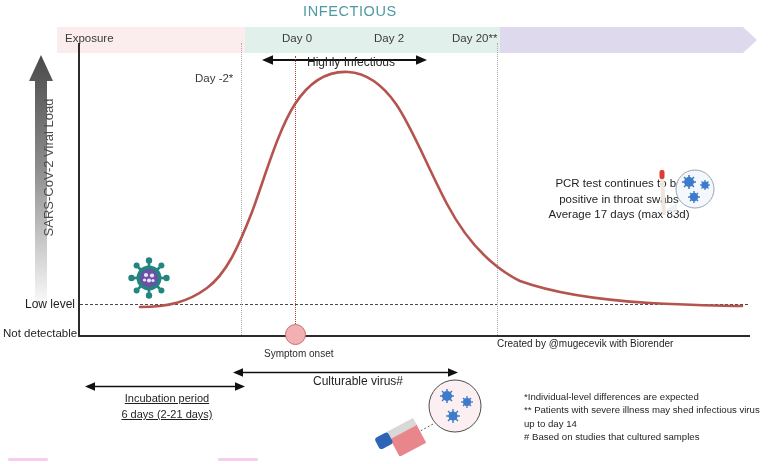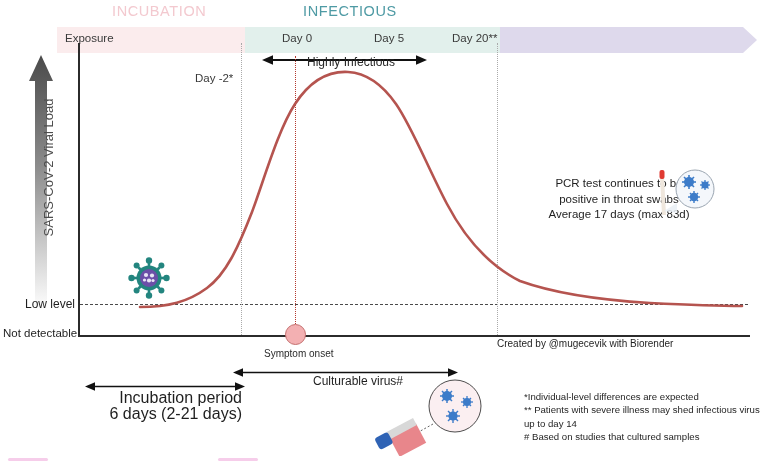--- a/index.html
+++ b/index.html
@@ -123,22 +123,22 @@
   }
   #onset-label {
     left: 264px; top: 348px;
     font-size: 10px; color: #2b2b2b; white-space: nowrap;
   }
 
   
   #inc-arrow { left: 85px; top: 378px; width: 160px; height: 11px; }
   #inc-text {
     left: 92px; top: 390px;
-    width: 150px; text-align: right;
-    font-size: 16px; color: #1f1f1f; line-height: 16px;
+    width: 150px; text-align: center;
+    font-size: 11px; color: #1f1f1f; line-height: 16px; text-decoration: underline;
   }
   #cult-arrow { left: 233px; top: 364px; width: 225px; height: 11px; }
   #cult-text {
     left: 313px; top: 374px;
     font-size: 12px; color: #1f1f1f; white-space: nowrap;
   }
 
   
   #pcr-text {
     left: 524px; top: 176px;
@@ -168,31 +168,30 @@
   
   .stray { position: absolute; height: 3px; background: #f6cdea; border-radius: 2px; }
   #stray-1 { left: 8px;  top: 458px; width: 40px; }
   #stray-2 { left: 218px; top: 458px; width: 40px; }
 </style>
 </head>
 <body>
 
 <div id="root">
 
-  <div class="abs phase-title" id="phase-incubation">INCUBATION</div>
   <div class="abs phase-title" id="phase-infectious">INFECTIOUS</div>
 
   <div class="abs" id="timeline">
     <div class="band" id="band-incubation"></div>
     <div class="band" id="band-infectious"></div>
     <div class="band" id="band-post"></div>
     <div class="day-label" id="day-exposure">Exposure</div>
     <div class="day-label" id="day-m2">Day -2*</div>
     <div class="day-label" id="day-0">Day 0</div>
-    <div class="day-label" id="day-5">Day 5</div>
+    <div class="day-label" id="day-5">Day 2</div>
     <div class="day-label" id="day-10">Day 20**</div>
   </div>
 
   <div class="abs" id="hi-arrow">
     <svg width="165" height="13" viewBox="0 0 165 13">
       <line x1="9" y1="6" x2="156" y2="6" stroke="#111" stroke-width="1.8"></line>
       <polygon points="0,6 11,1.2 11,10.8" fill="#111"></polygon>
       <polygon points="165,6 154,1.2 154,10.8" fill="#111"></polygon>
     </svg>
   </div>

